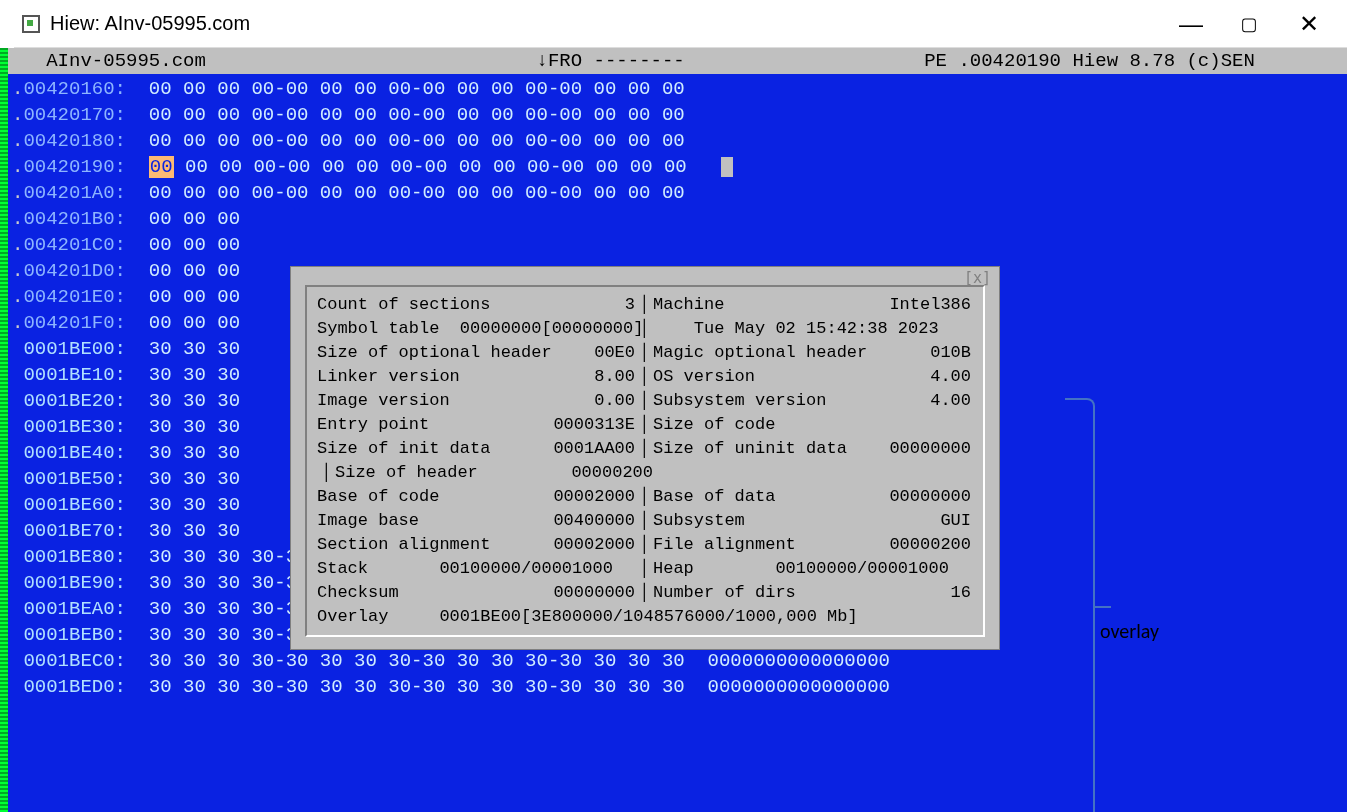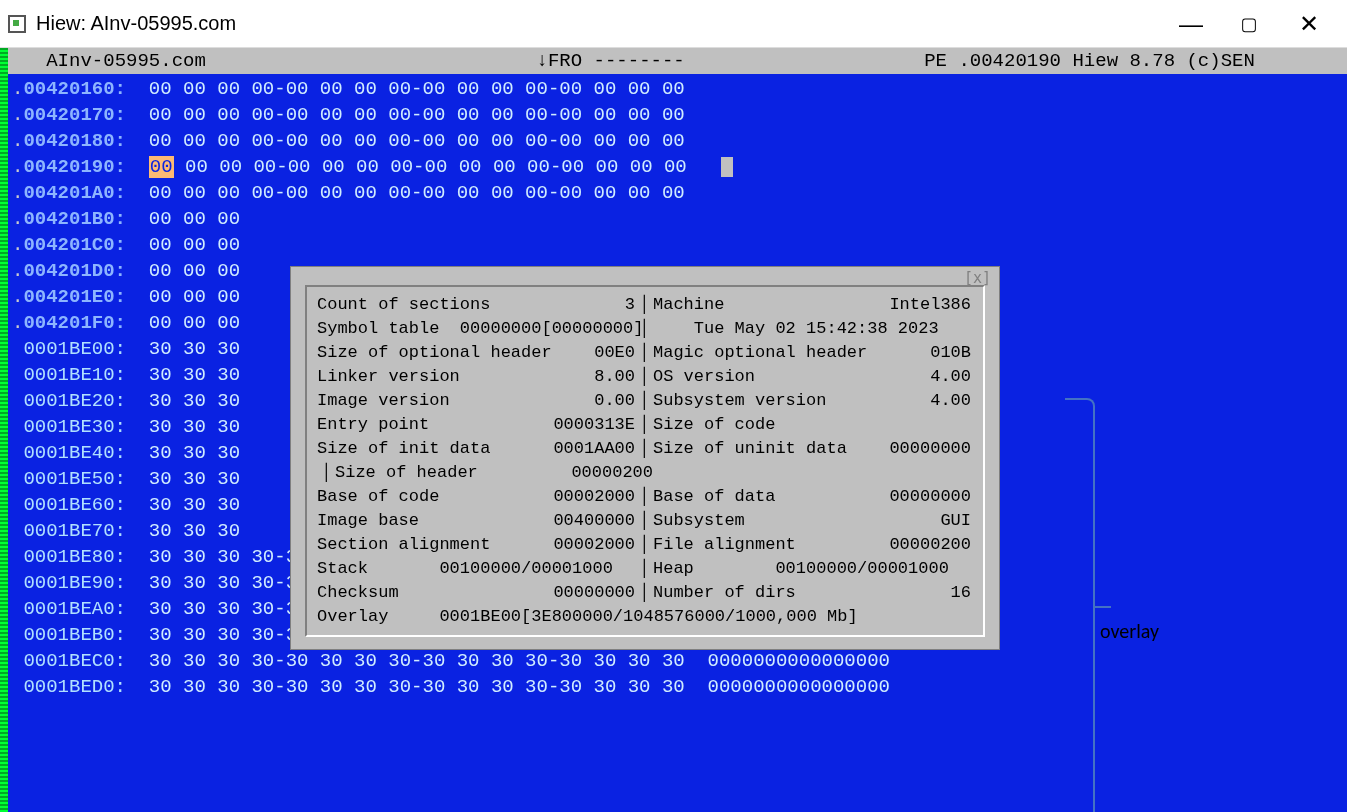--- a/index.html
+++ b/index.html
@@ -11,20 +11,21 @@
     overflow: hidden;
     font-size: 14px;
   }
   .titlebar {
     height: 48px;
     background: #fff;
     display: flex;
     align-items: center;
     padding: 0 8px;
     border-bottom: 1px solid #ddd;
+    margin-left: 14px;
   }
   .app-icon {
     width: 18px;
     height: 18px;
     border: 2px solid #555;
     margin-right: 10px;
     position: relative;
   }
   .app-icon::after {
     content: "";
@@ -73,21 +74,21 @@
     padding-left: 12px;
     font-size: 19px;
   }
   .hex-view {
     padding-top: 2px;
     padding-left: 12px;
     white-space: pre;
     line-height: 26px;
   }
   .addr-dot { color: #ccc; }
-  .addr-n   { color: #8db5ff; font-weight: bold; }
+  .addr-n   { color: #8db5ff; }
   .addr-o   { color: #b0e0ff; }
   .hx       { color: #d0ecff; margin-top: 8px; }
   .asc      { color: #d0ecff; }
   .cursor-cell {
     background: #fdba74;
     color: #0a22e2;
     padding: 0 1px;
   }
   .asc-cursor {
     display: inline-block;

